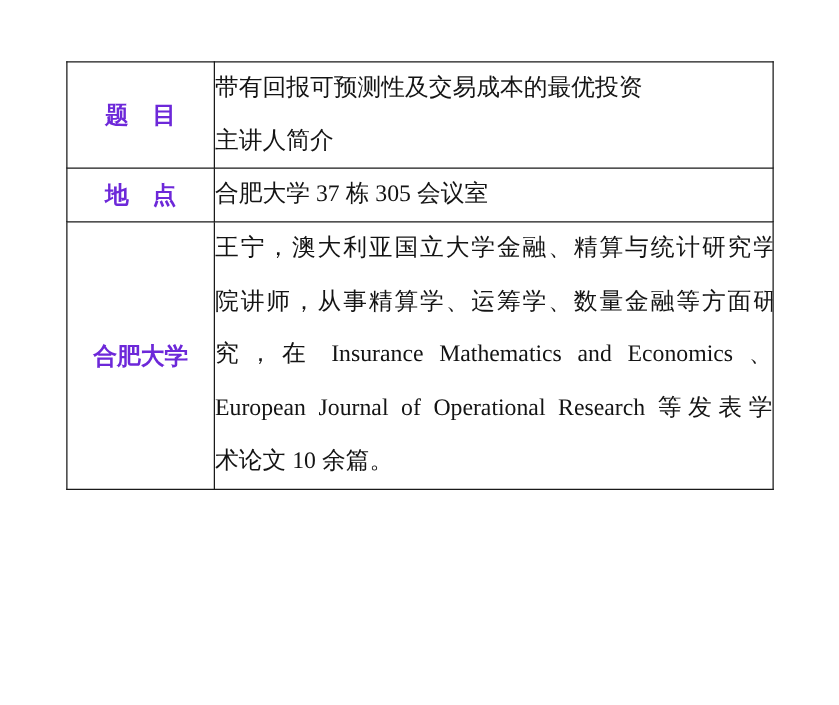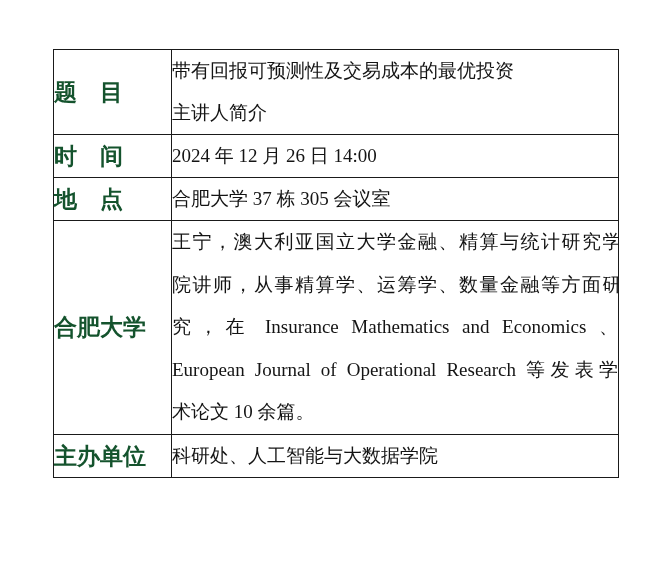--- a/index.html
+++ b/index.html
@@ -23,24 +23,25 @@
     table-layout: fixed;
     background: #ffffff;
   }
   .doc-table td {
     border: 1px solid #1a1a1a;
     padding: 0;
     vertical-align: middle;
   }
   .label-cell {
     width: 117px;
+    text-align: center;
     font-family: "Liberation Sans", sans-serif;
     font-weight: bold;
-    font-size: 23px;
-    color: #14532d;
+    font-size: 19px;
+    color: #6d28d9;
   }
   .value-cell {
     padding-left: 10px;
     padding-right: 6px;
     font-family: "Liberation Serif", serif;
     font-size: 19px;
     color: #141414;
     margin-left: 20px;
   }
   .row-title   { height: 84px; }
@@ -73,42 +74,30 @@
 
 <table class="doc-table">
   <tbody>
     <tr class="row-title">
       <td class="label-cell">题　目</td>
       <td class="value-cell">
         <div class="line">带有回报可预测性及交易成本的最优投资</div>
         <div class="line">主讲人简介</div>
       </td>
     </tr>
-    <tr class="row-time">
-      <td class="label-cell">时　间</td>
-      <td class="value-cell">
-        <div class="line">2024 年 12 月 26 日 14:00</div>
-      </td>
-    </tr>
     <tr class="row-place">
       <td class="label-cell">地　点</td>
       <td class="value-cell">
         <div class="line">合肥大学 37 栋 305 会议室</div>
       </td>
     </tr>
     <tr class="row-bio">
       <td class="label-cell">合肥大学</td>
       <td class="value-cell">
         <div class="line cjk-fill">王宁，澳大利亚国立大学金融、精算与统计研究学</div>
         <div class="line cjk-fill">院讲师，从事精算学、运筹学、数量金融等方面研</div>
         <div class="line">究，在 Insurance Mathematics and Economics 、</div>
         <div class="line">European Journal of Operational Research 等发表学</div>
         <div class="line">术论文 10 余篇。</div>
       </td>
     </tr>
-    <tr class="row-org">
-      <td class="label-cell">主办单位</td>
-      <td class="value-cell">
-        <div class="line">科研处、人工智能与大数据学院</div>
-      </td>
-    </tr>
   </tbody>
 </table>
 
 </body></html>

